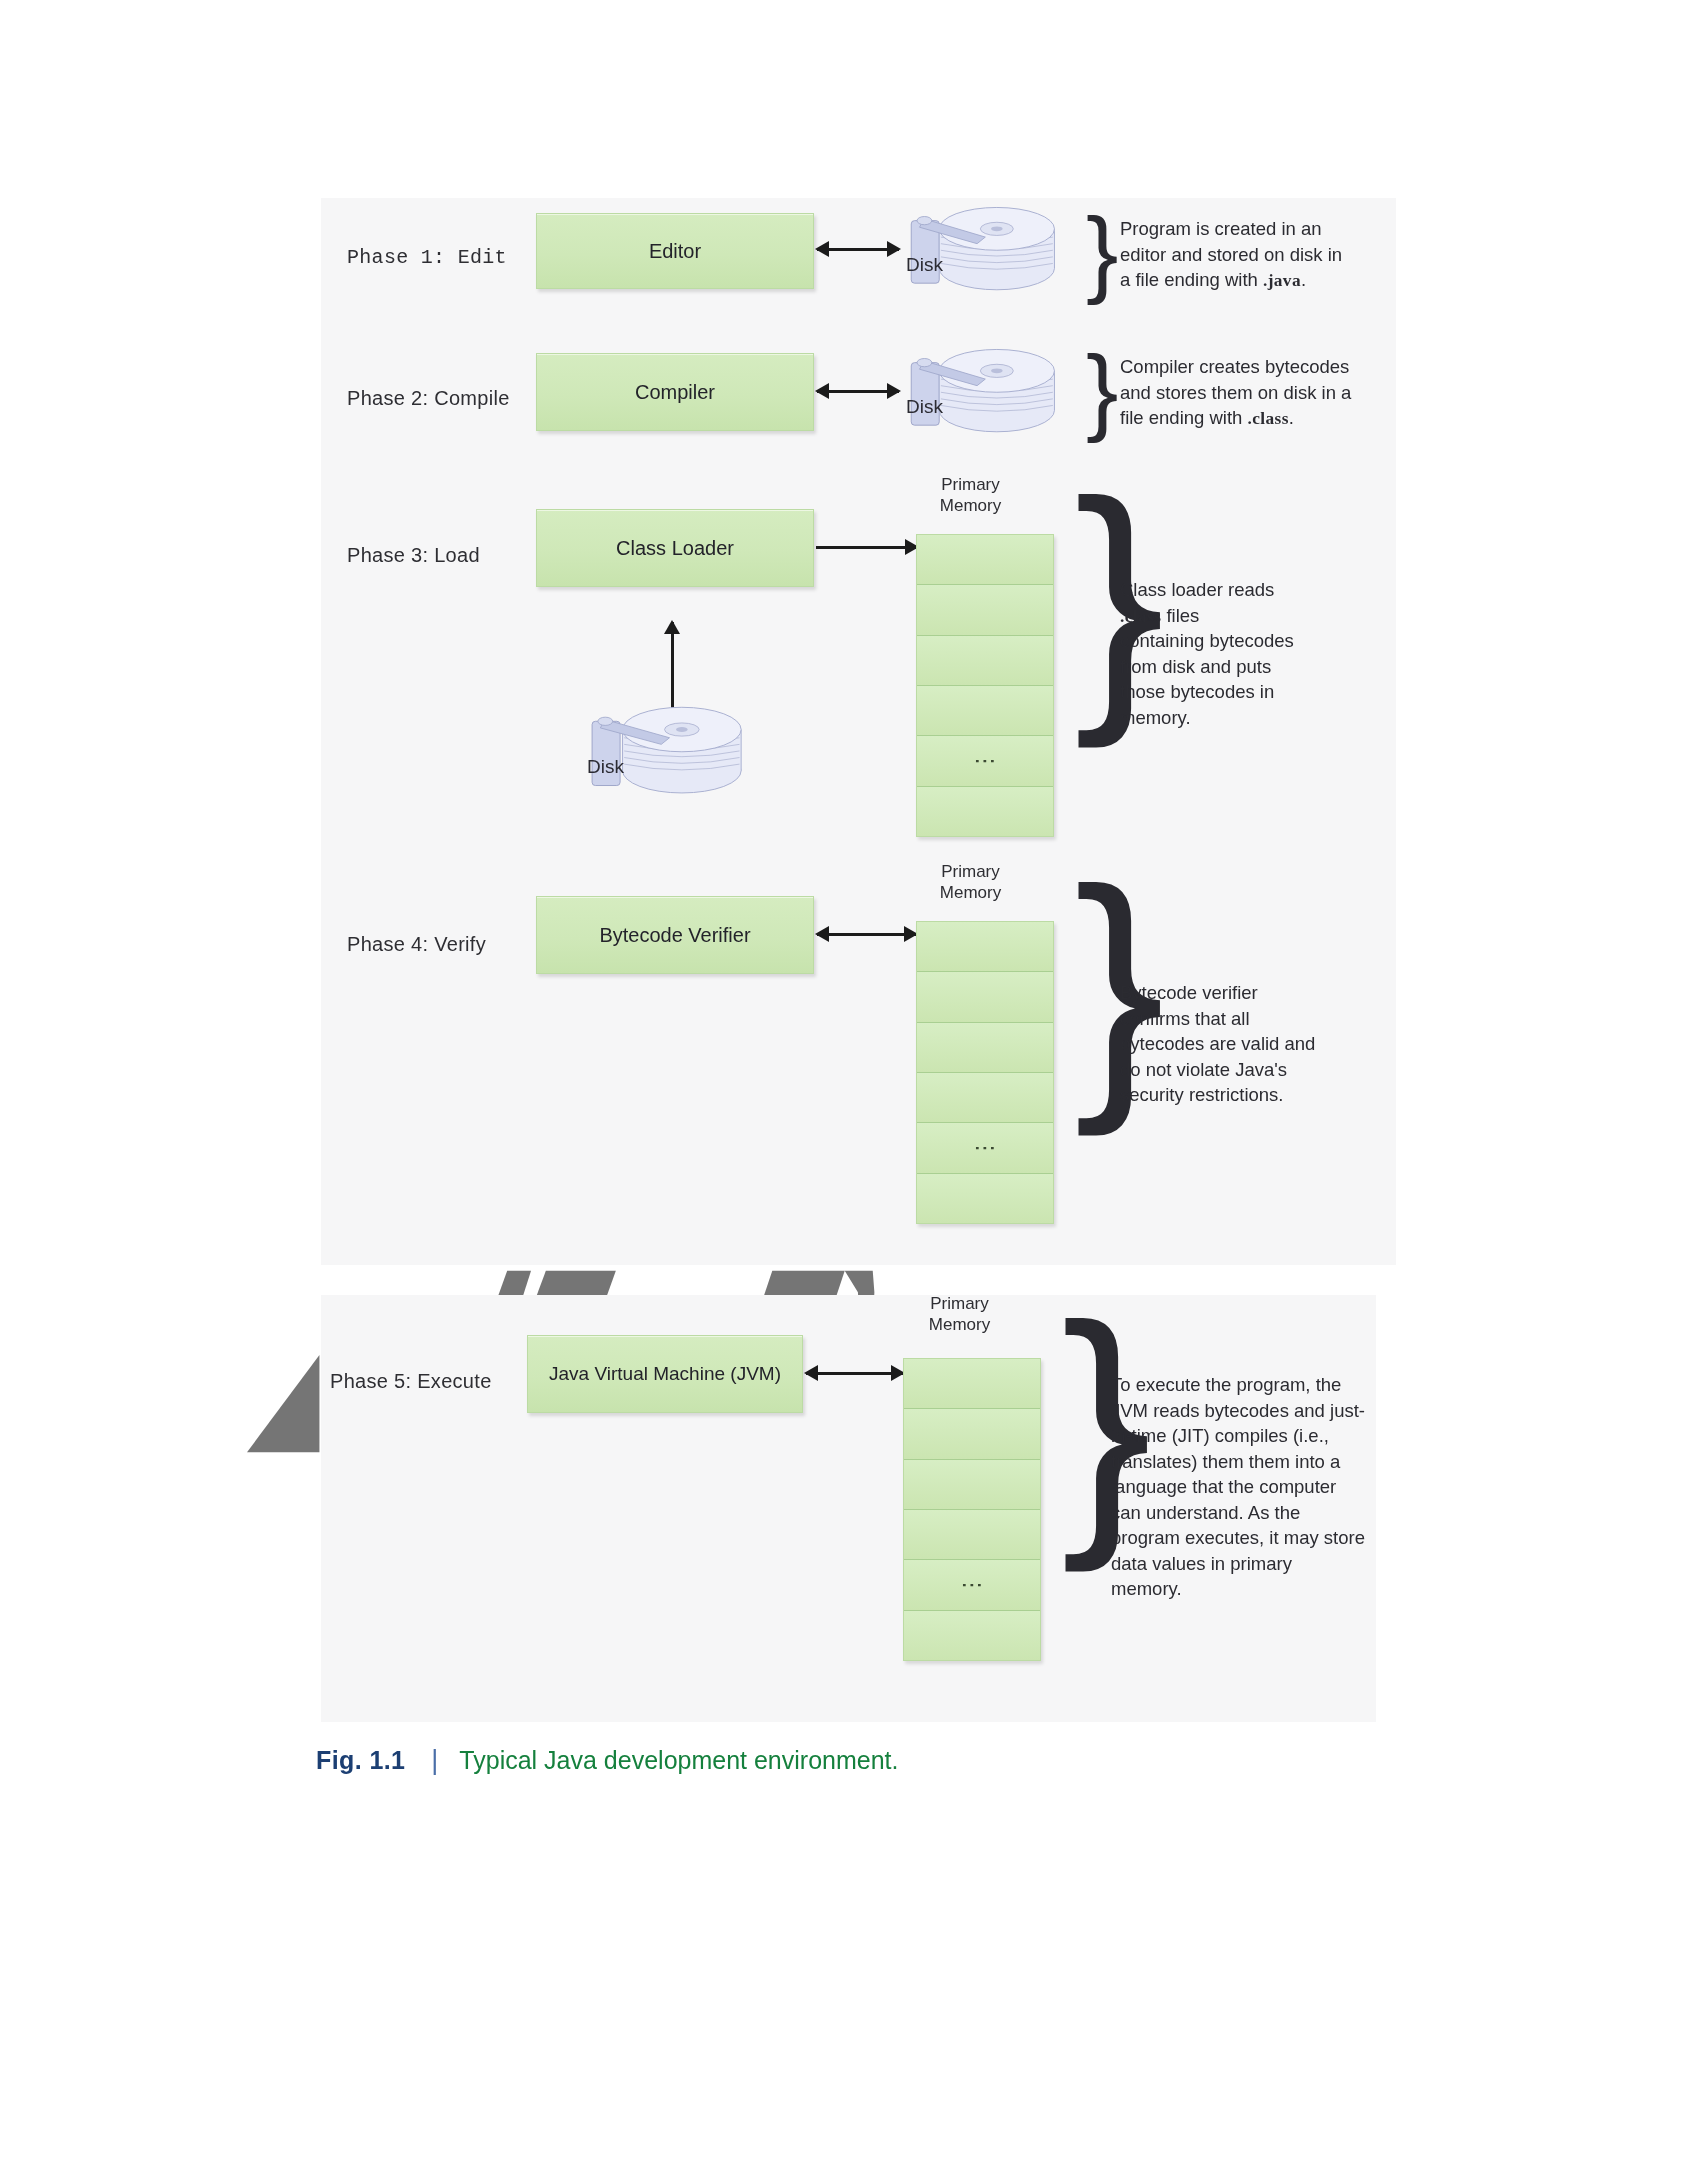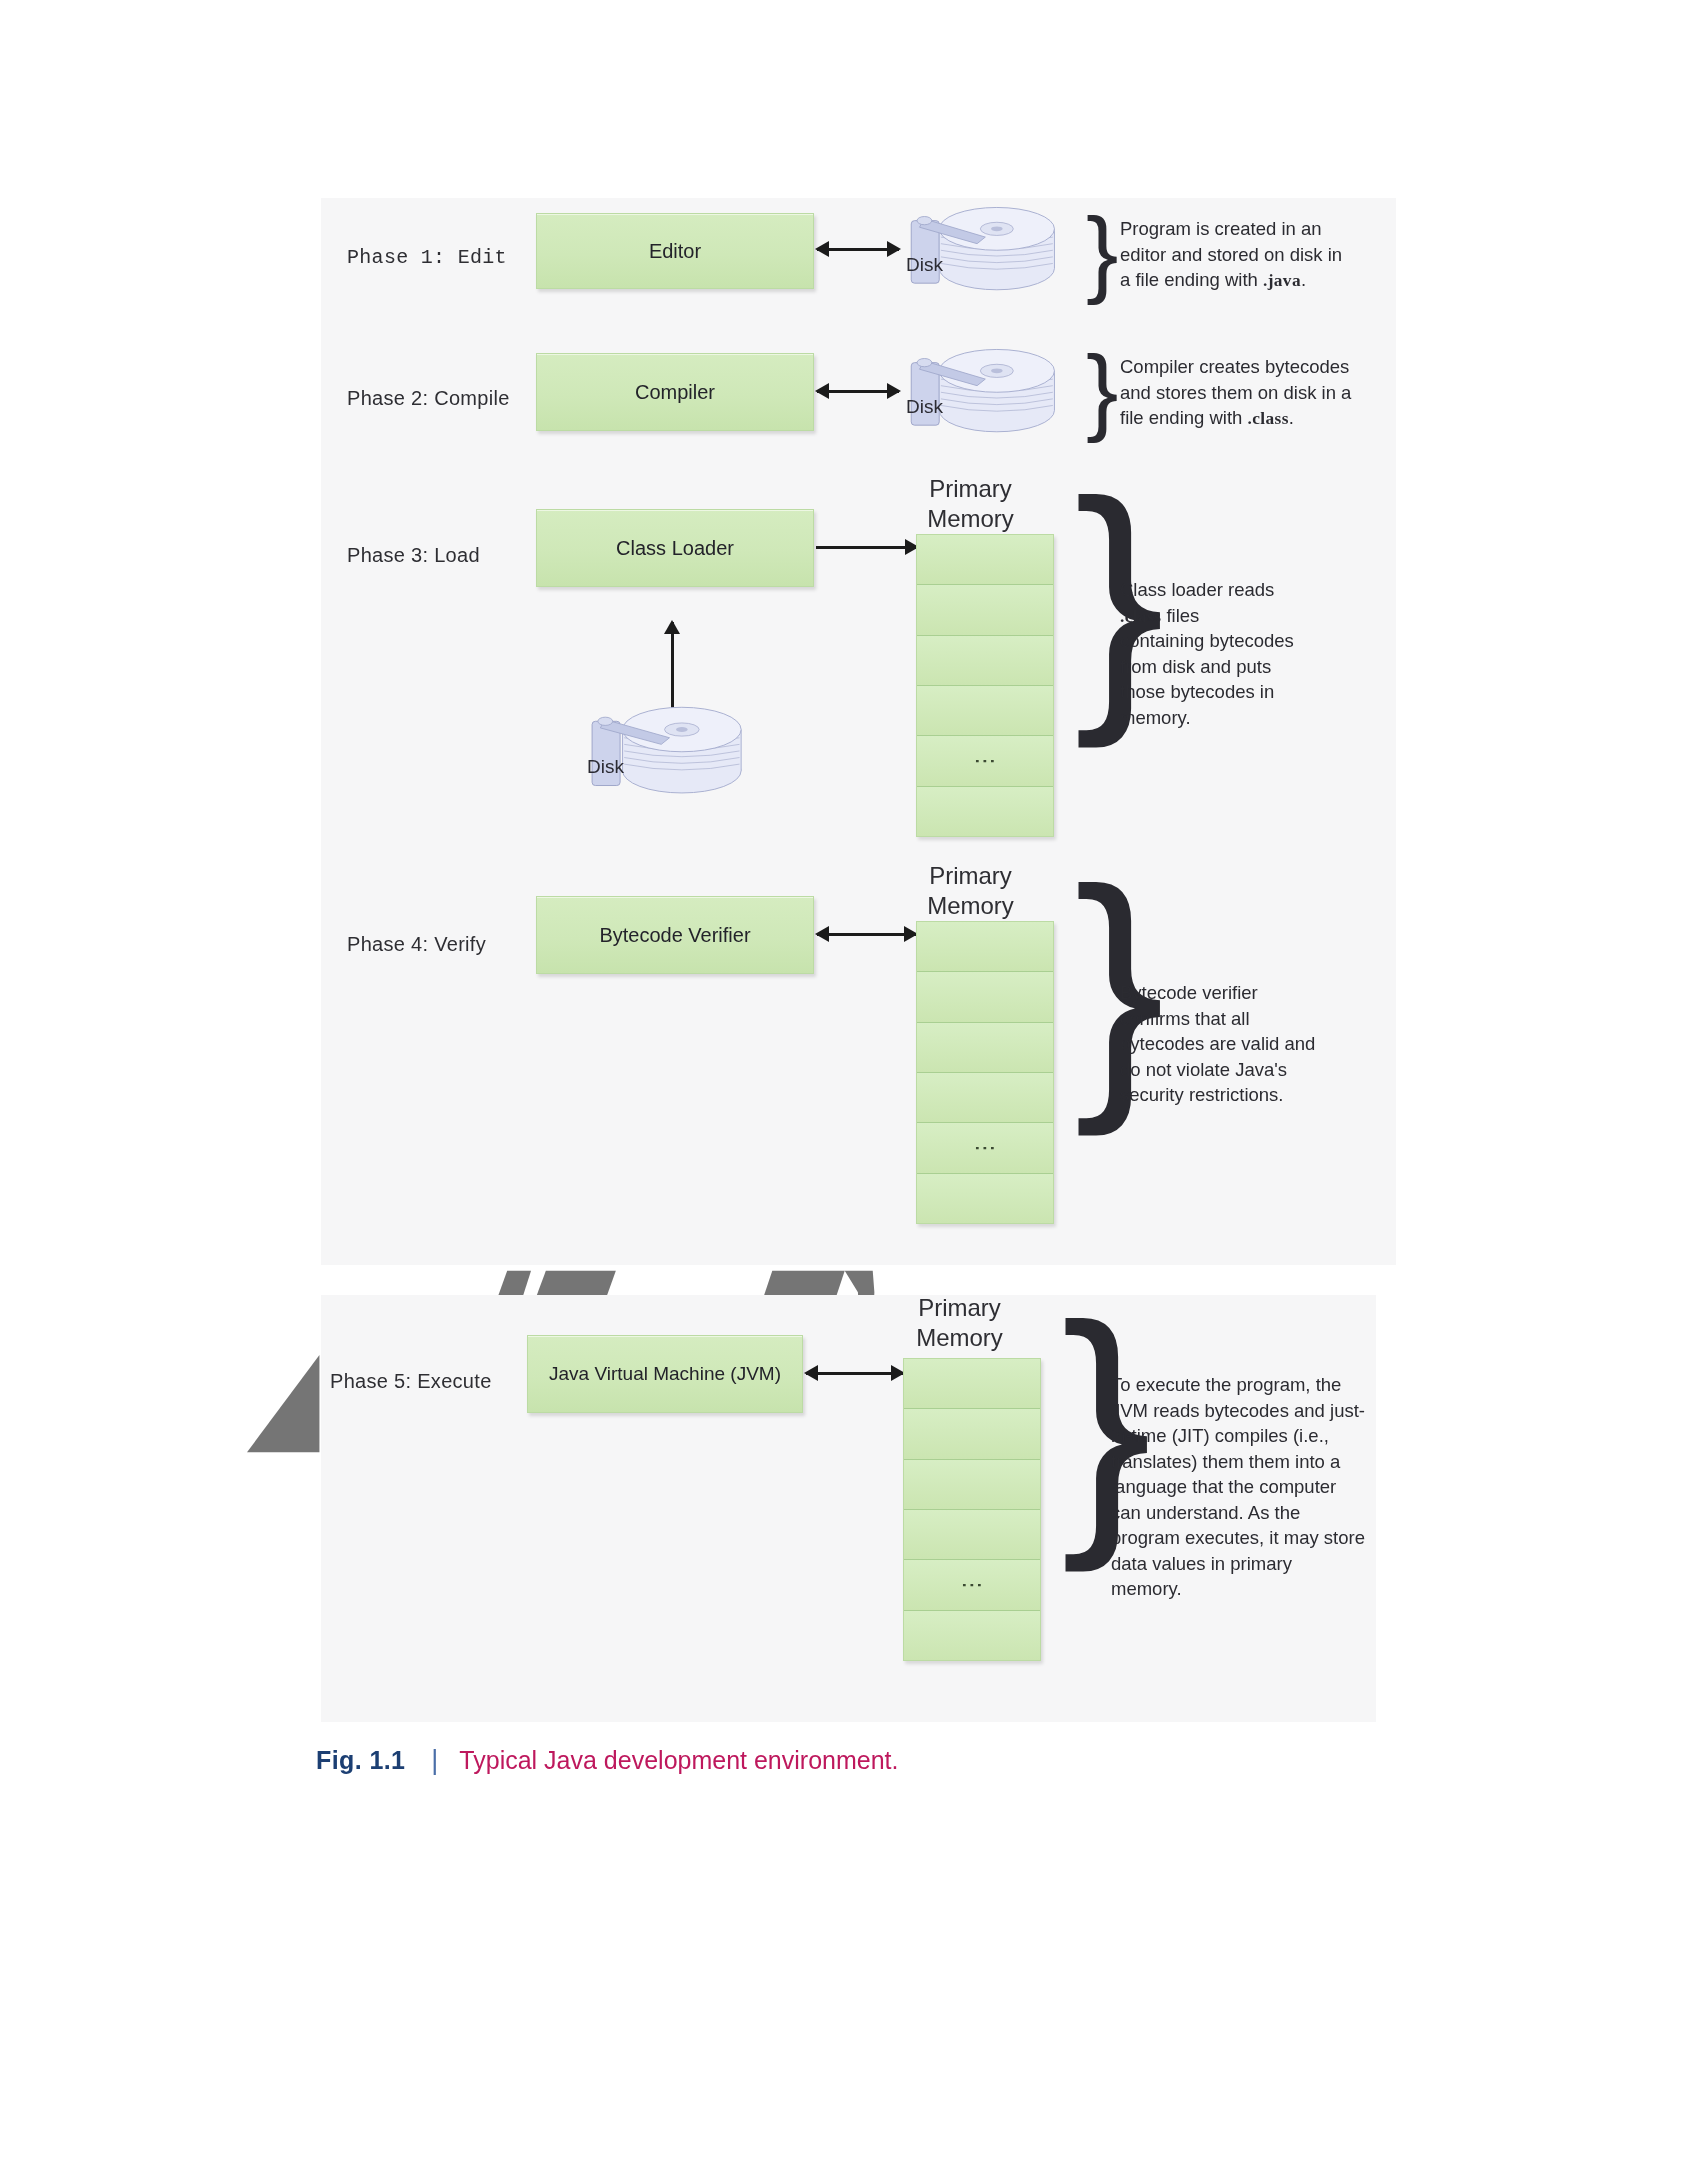--- a/index.html
+++ b/index.html
@@ -98,21 +98,21 @@
     font-size: 19px;
     color: #2b2b33;
     text-align: left;
     width: 100%;
     pointer-events: none;
   }
 
   
   .memory-title {
     position: absolute;
-    font-size: 24px;
+    font-size: 17px;
     color: #2e2e33;
     text-align: center;
     line-height: 1.25;
     white-space: pre-line;
   }
   .memory-stack {
     position: absolute;
     display: flex;
     flex-direction: column;
     border: 0.8px solid #bcdba4;
@@ -173,21 +173,21 @@
     color: #1c3f73;
     font-weight: bold;
     letter-spacing: 0.4px;
   }
   #caption .bar {
     color: #4a6ea8;
     margin: 0 13px 0 18px;
     font-weight: 300;
     font-size: 27px;
   }
-  #caption .captext { color: #be185d; }
+  #caption .captext { color: #15803d; }
 </style>
 </head>
 <body>
 
 <div class="page">
 
   <div class="panel" id="panel-top"></div>
 
   <div class="phase-label" style="left:347px; top:246px;font-family:Liberation Mono, monospace;">Phase 1: Edit</div>
 

